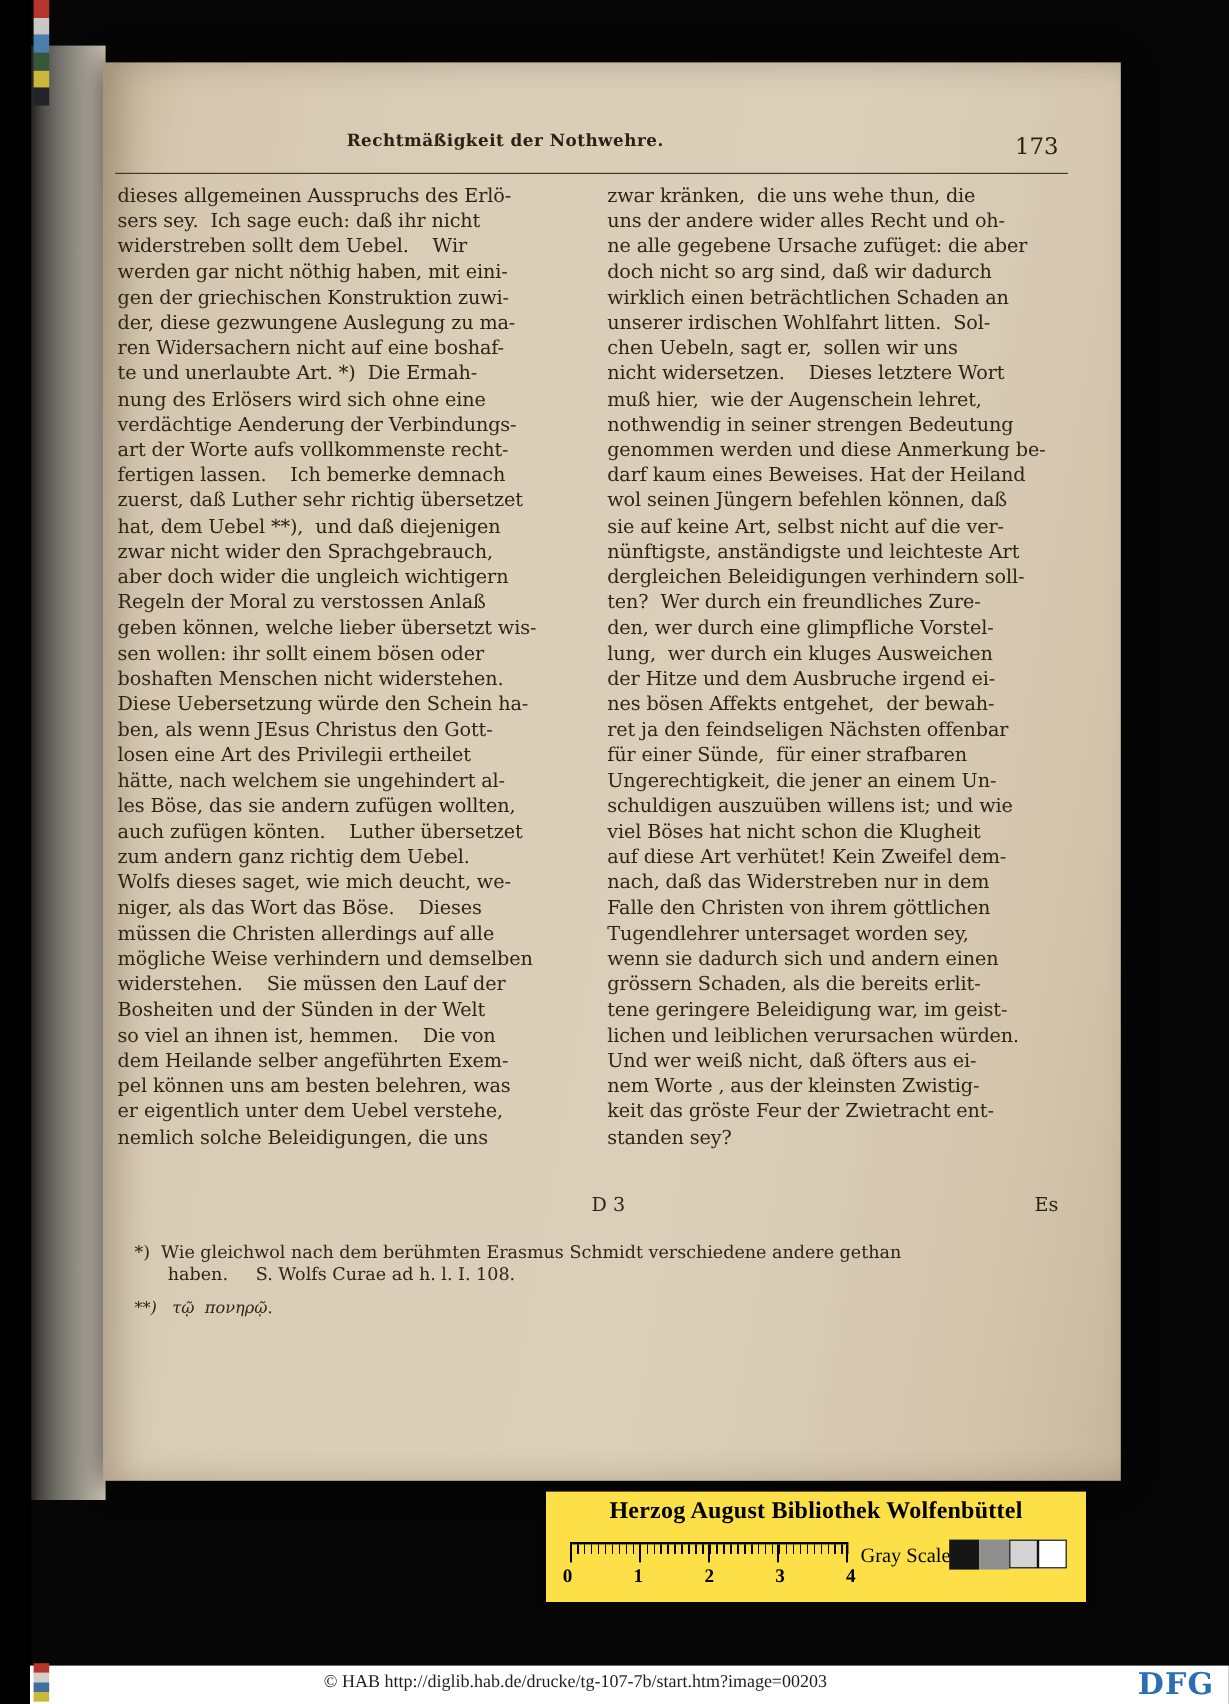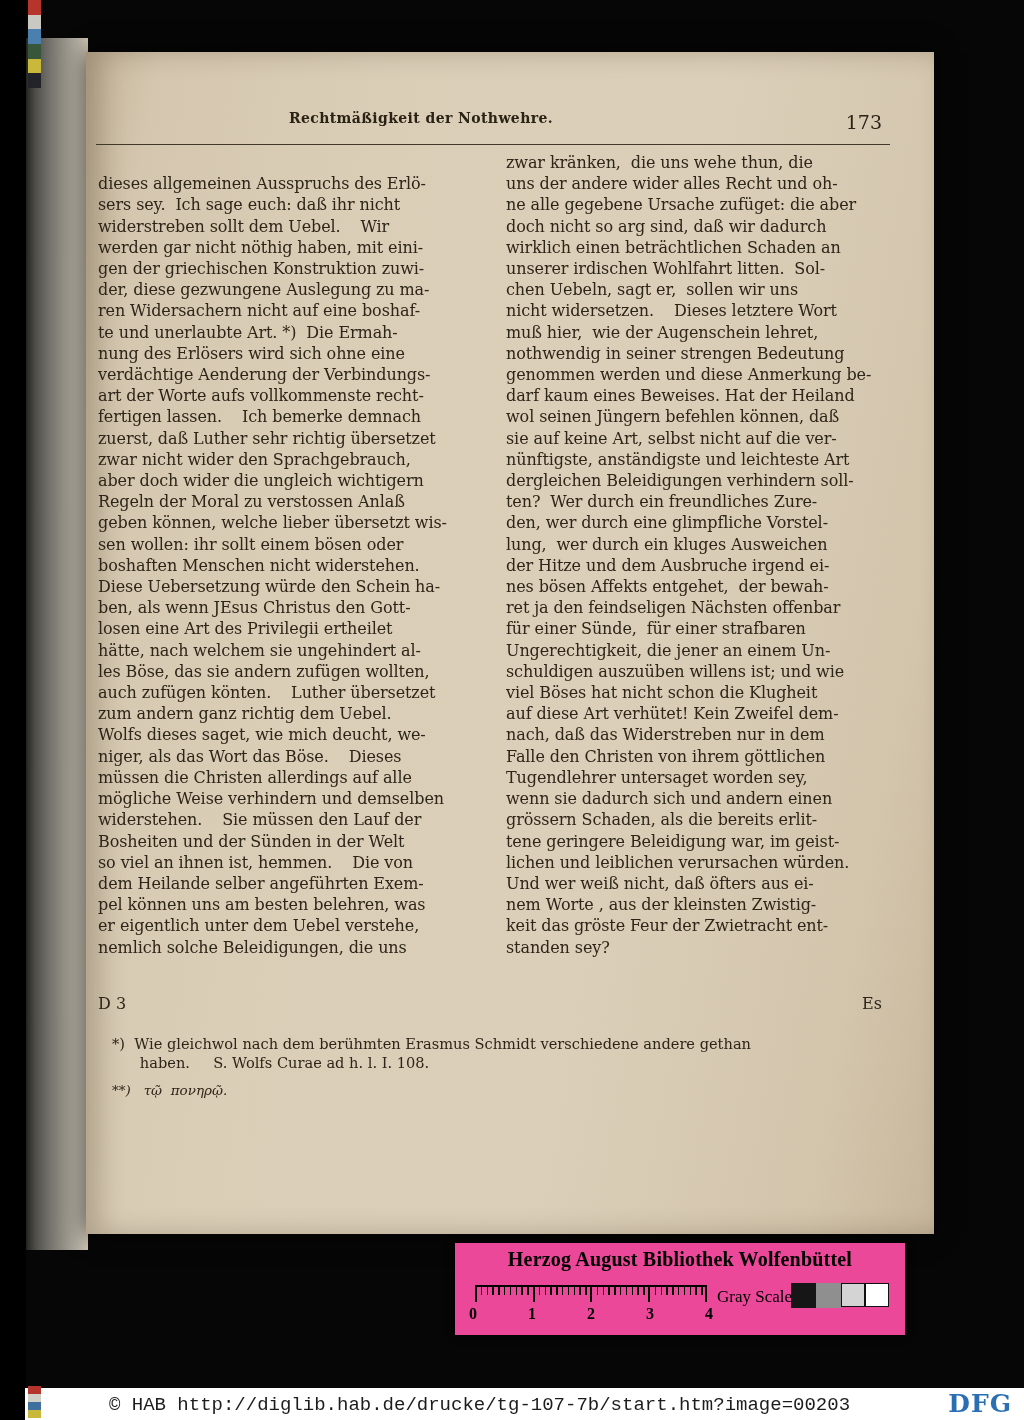--- a/index.html
+++ b/index.html
@@ -49,34 +49,34 @@
   .column { flex:1; min-width:0; }
   .column .text-line {
     font-size:16px; line-height:21.2px; white-space:pre-wrap;
     color:#2d2518; letter-spacing:-0.1px;
   }
 
   .signature-row {
     position:absolute; top:942px; left:12px; right:34px; height:24px;
     font-size:16px; color:#2d2518;
   }
-  .signature-mark { position:absolute; left:0; right:0; text-align:left; }
+  .signature-mark { position:absolute; left:16px; right:0; text-align:center; }
   .catchword { position:absolute; right:18px; }
 
   .footnotes { position:absolute; top:982px; left:26px; right:40px; }
   .footnote-block .text-line {
     font-size:14.6px; line-height:19px; white-space:pre-wrap; color:#2d2518;
   }
   .footnote-greek { margin-top:9px; }
   .footnote-greek .text-line { font-size:13.5px; font-style:italic; }
 
   
   .label-card {
     position:absolute; left:455px; top:1243px; width:450px; height:92px;
-    background:#ec4899; box-shadow:0 0 8px rgba(0,0,0,0.5);
+    background:#fde047; box-shadow:0 0 8px rgba(0,0,0,0.5);
     font-family:"Liberation Serif", serif; color:#000;
   }
   .label-title {
     position:absolute; top:5px; left:0; right:0; text-align:center;
     font-size:20px; font-weight:bold; letter-spacing:0.2px;
   }
   .ruler {
     position:absolute; left:20px; top:42px; width:232px; height:15px;
     border-top:2.5px solid #000;
     background-image:
@@ -96,21 +96,21 @@
   .grayscale-swatches .swatch:nth-child(3),
   .grayscale-swatches .swatch:nth-child(4) { border:1.5px solid #111; width:22px; height:22px; }
 
   
   .footer-bar {
     position:absolute; left:25px; right:0; top:1388px; height:32px;
     background:#ffffff; z-index:5;
   }
   .footer-copyright {
     position:absolute; left:0; right:90px; top:6px; text-align:center;
-    font-family:Liberation Mono, monospace; font-size:19px; color:#1d1d1d;
+    font-family:Liberation Serif, serif; font-size:15px; color:#1d1d1d;
   }
   .dfg-logo {
     position:absolute; right:12px; top:1px;
     font-family:"DejaVu Serif", serif; font-weight:bold; font-size:25px;
     color:#2a6fb4; letter-spacing:1px;
   }
 </style>
 </head>
 <body>
 
@@ -145,20 +145,21 @@
           <div class="text-line">werden gar nicht nöthig haben, mit eini-</div>
           <div class="text-line">gen der griechischen Konstruktion zuwi-</div>
           <div class="text-line">der, diese gezwungene Auslegung zu ma-</div>
           <div class="text-line">ren Widersachern nicht auf eine boshaf-</div>
           <div class="text-line">te und unerlaubte Art. *)  Die Ermah-</div>
           <div class="text-line">nung des Erlösers wird sich ohne eine</div>
           <div class="text-line">verdächtige Aenderung der Verbindungs-</div>
           <div class="text-line">art der Worte aufs vollkommenste recht-</div>
           <div class="text-line">fertigen lassen.    Ich bemerke demnach</div>
           <div class="text-line">zuerst, daß Luther sehr richtig übersetzet</div>
+          <div class="text-line">hat, dem Uebel **),  und daß diejenigen</div>
           <div class="text-line">zwar nicht wider den Sprachgebrauch,</div>
           <div class="text-line">aber doch wider die ungleich wichtigern</div>
           <div class="text-line">Regeln der Moral zu verstossen Anlaß</div>
           <div class="text-line">geben können, welche lieber übersetzt wis-</div>
           <div class="text-line">sen wollen: ihr sollt einem bösen oder</div>
           <div class="text-line">boshaften Menschen nicht widerstehen.</div>
           <div class="text-line">Diese Uebersetzung würde den Schein ha-</div>
           <div class="text-line">ben, als wenn JEsus Christus den Gott-</div>
           <div class="text-line">losen eine Art des Privilegii ertheilet</div>
           <div class="text-line">hätte, nach welchem sie ungehindert al-</div>

